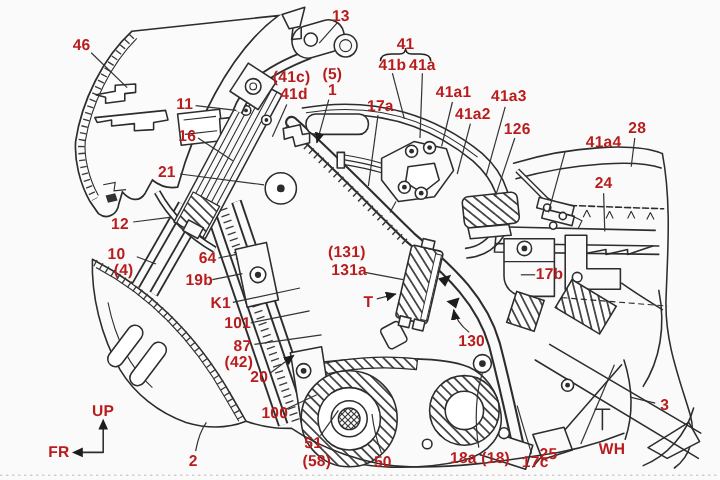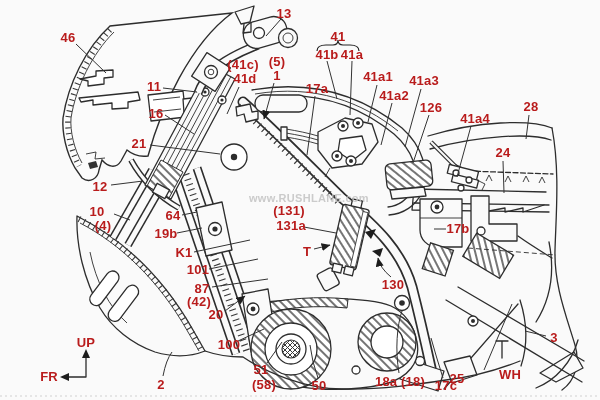--- a/index.html
+++ b/index.html
@@ -325,20 +325,19 @@
   <div class="lbl" style="left:277px;top:61px">(5)</div>
   <div class="lbl" style="left:277px;top:75px">1</div>
   <div class="lbl" style="left:317px;top:88px">17a</div>
   <div class="lbl" style="left:338px;top:36px">41</div>
   <div class="lbl" style="left:327px;top:54px">41b</div>
   <div class="lbl" style="left:352px;top:54px">41a</div>
   <div class="lbl" style="left:378px;top:76px">41a1</div>
   <div class="lbl" style="left:394px;top:95px">41a2</div>
   <div class="lbl" style="left:424px;top:80px">41a3</div>
   <div class="lbl" style="left:431px;top:107px">126</div>
-  <div class="lbl" style="left:475px;top:118px">41a4</div>
+  <div class="lbl" style="left:503px;top:118px">41a4</div>
   <div class="lbl" style="left:531px;top:106px">28</div>
   <div class="lbl" style="left:503px;top:152px">24</div>
   <div class="lbl" style="left:86px;top:342px">UP</div>
   <div class="lbl" style="left:49px;top:376px">FR</div>
 
-  <div class="watermark">www.RUSHLANE.com</div>
 </div>
 
 </body></html>

